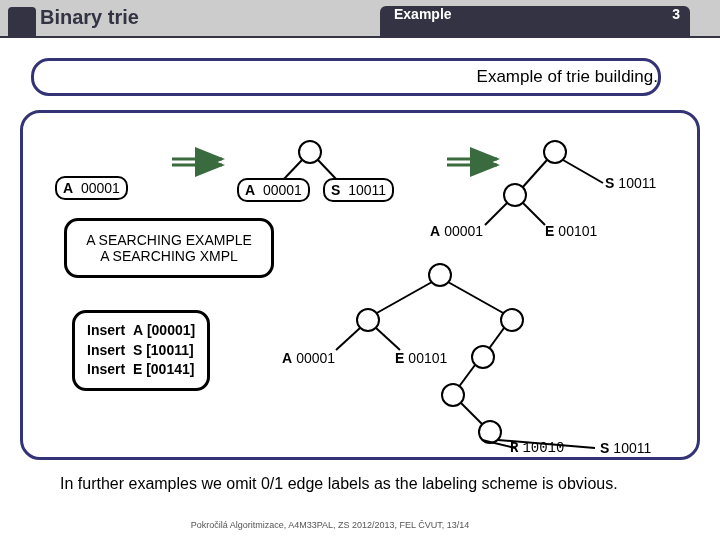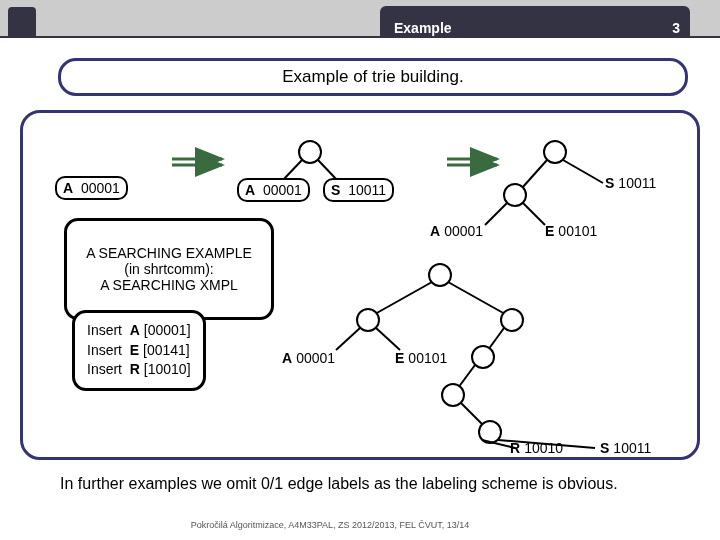--- a/index.html
+++ b/index.html
@@ -31,46 +31,46 @@
     font-weight: bold;
     color: #333344;
   }
   .header-tab {
     position: absolute;
     left: 380px; top: 6px;
     width: 310px; height: 30px;
     background: #333344;
     border-radius: 6px 6px 0 0;
     display: flex;
-    align-items: flex-end;
+    align-items: flex-start;
     gap: 12px;
   }
   .header-tab-label {
     color: #fff;
     font-size: 14px;
     font-weight: bold;
     margin-left: 14px;
   }
   .header-page {
     color: #fff;
     font-size: 14px;
     font-weight: bold;
     margin-left: auto;
     margin-right: 10px;
   }
   .section-bar {
     position: absolute;
-    left: 58px; top: 58px;
+    left: 31px; top: 58px;
     width: 630px; height: 38px;
     background: #fff;
     border: 3px solid #333376;
     border-radius: 18px;
     display: flex;
     align-items: center;
-    justify-content: center;
+    justify-content: flex-end;
     font-size: 17px;
   }
   .main-frame {
     position: absolute;
     left: 20px; top: 110px;
     width: 680px; height: 350px;
     border: 3px solid #333376;
     border-radius: 20px;
     background: #fff;
   }
@@ -88,32 +88,33 @@
     position: absolute;
     font-size: 14px;
     white-space: nowrap;
   }
   .node-label b { font-weight: bold; margin-right: 4px;}
   .text-box {
     position: absolute;
     border: 3px solid #000;
     border-radius: 14px;
     background: #fff;
-    padding: 24px 14px;
+    padding: 11px 14px;
     font-size: 14px;
     text-align: center;
   }
   .insert-box {
     position: absolute;
     border: 3px solid #000;
     border-radius: 14px;
     background: #fff;
     padding: 8px 12px;
     font-size: 14px;
     line-height: 1.4;
+    font-weight: bold;
   }
   .insert-box .row { white-space: pre; }
   .footer-text {
     position: absolute;
     left: 20px; top: 475px;
     width: 680px;
     font-size: 16px;
     margin-left: 40px;
   }
   .footer-small {
@@ -128,20 +129,21 @@
     position: absolute;
     left: 0; top: 0;
     pointer-events: none;
   }
 </style>
 </head>
 <body>
 
 <div class="header">
   <div class="header-left-block"></div>
+  <div class="header-title">Binary trie</div>
   <div class="header-tab">
     <span class="header-tab-label">Example</span>
     <span class="header-page">3</span>
   </div>
 </div>
 
 <div class="section-bar">
   <span>Example of trie building.</span>
 </div>
 
@@ -219,33 +221,32 @@
 <div class="node-label" style="left:545px; top:223px;">
   <b>E</b><span>00101</span>
 </div>
 
 <div class="node-label" style="left:282px; top:350px;">
   <b>A</b><span>00001</span>
 </div>
 <div class="node-label" style="left:395px; top:350px;">
   <b>E</b><span>00101</span>
 </div>
-<div class="node-label" style="left:510px; top:440px;">
+<div class="node-label" style="left:510px; top:440px;font-family:Liberation Mono, monospace;">
   <b>R</b><span>10010</span>
 </div>
 <div class="node-label" style="left:600px; top:440px;">
   <b>S</b><span>10011</span>
 </div>
 
 <div class="text-box" style="left:64px; top:218px; width:210px;">
   <div>A SEARCHING EXAMPLE</div>
-  <div>(in shrtcomm):</div>
   <div>A SEARCHING XMPL</div>
 </div>
 
 <div class="insert-box" style="left:72px; top:310px;">
   <div class="row"><span>Insert</span>  <b>A</b> <span>[00001]</span></div>
+  <div class="row"><span>Insert</span>  <b>S</b> <span>[10011]</span></div>
   <div class="row"><span>Insert</span>  <b>E</b> <span>[00141]</span></div>
-  <div class="row"><span>Insert</span>  <b>R</b> <span>[10010]</span></div>
 </div>
 
 <div class="footer-text">In further examples we omit 0/1 edge labels as the labeling scheme is obvious.</div>
 <div class="footer-small">Pokročilá Algoritmizace, A4M33PAL, ZS 2012/2013, FEL ČVUT, 13/14</div>
 
 </body></html>

